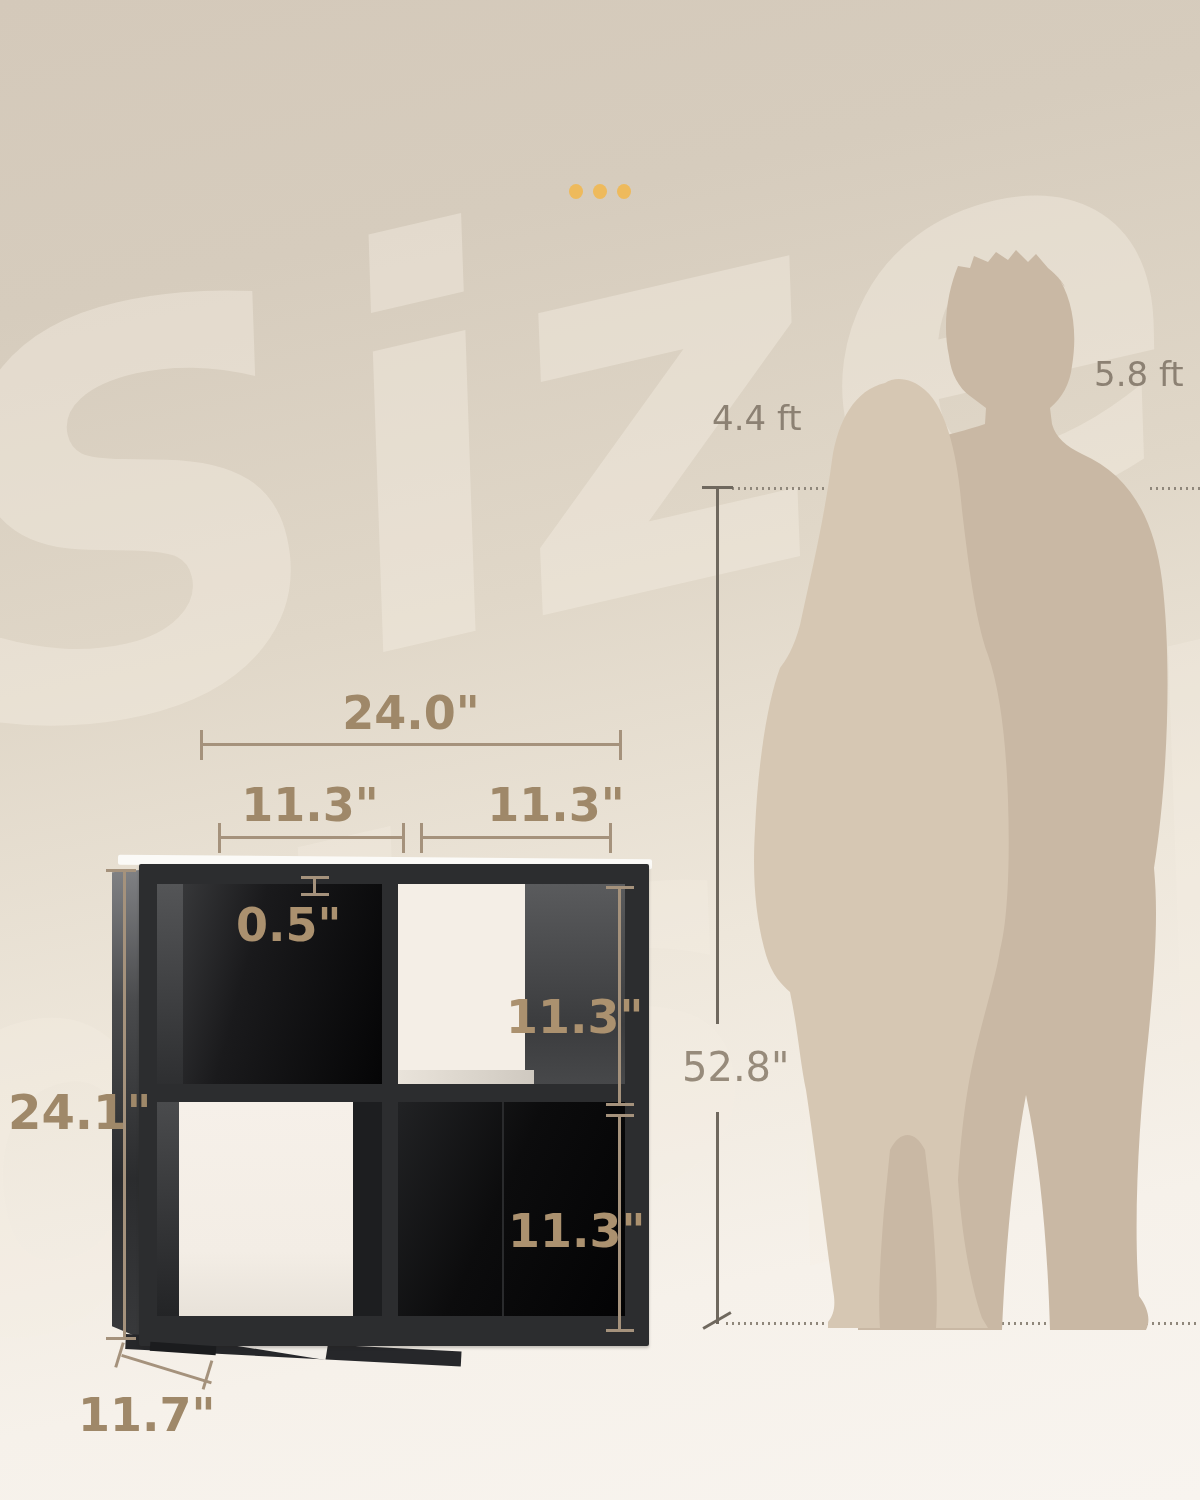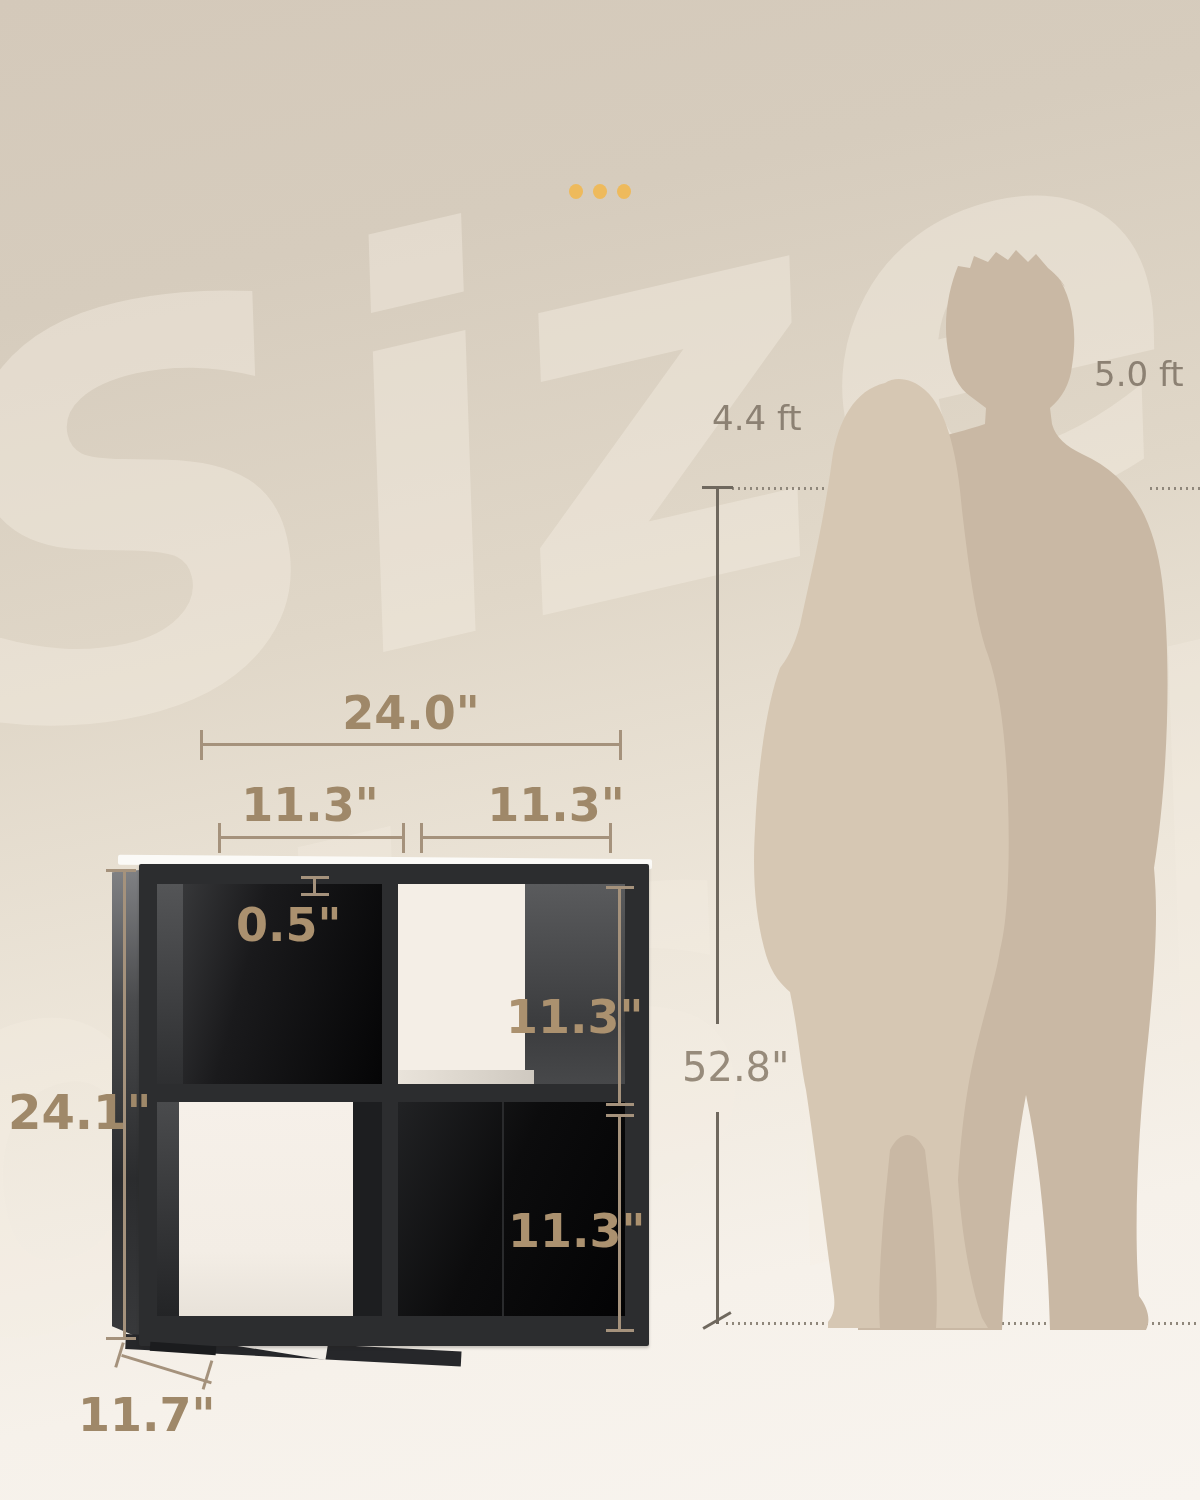--- a/index.html
+++ b/index.html
@@ -199,15 +199,15 @@
   <div class="tick-v" style="left:206px;top:1360px;height:30px;transform:rotate(17deg);"></div>
   <div class="dim-label" style="left:78px;top:1388px;font-size:46px;">11.7"</div>
 
   <div class="measline" style="left:716px;top:488px;width:3px;height:536px;"></div>
   <div class="measline" style="left:716px;top:1112px;width:3px;height:212px;"></div>
   <div class="measline" style="left:702px;top:486px;width:31px;height:3px;"></div>
   <div class="measline" style="left:701px;top:1319px;width:32px;height:3px;transform:rotate(-30deg);"></div>
   <div class="dim-label" style="left:682px;top:1044px;font-size:40px;font-weight:400;color:#978b7b;">52.8"</div>
 
   <div class="small-label" style="left:712px;top:398px;">4.4 ft</div>
-  <div class="small-label" style="left:1094px;top:354px;">5.0 ft</div>
+  <div class="small-label" style="left:1094px;top:354px;">5.8 ft</div>
 
 </div>
 
 </body></html>

